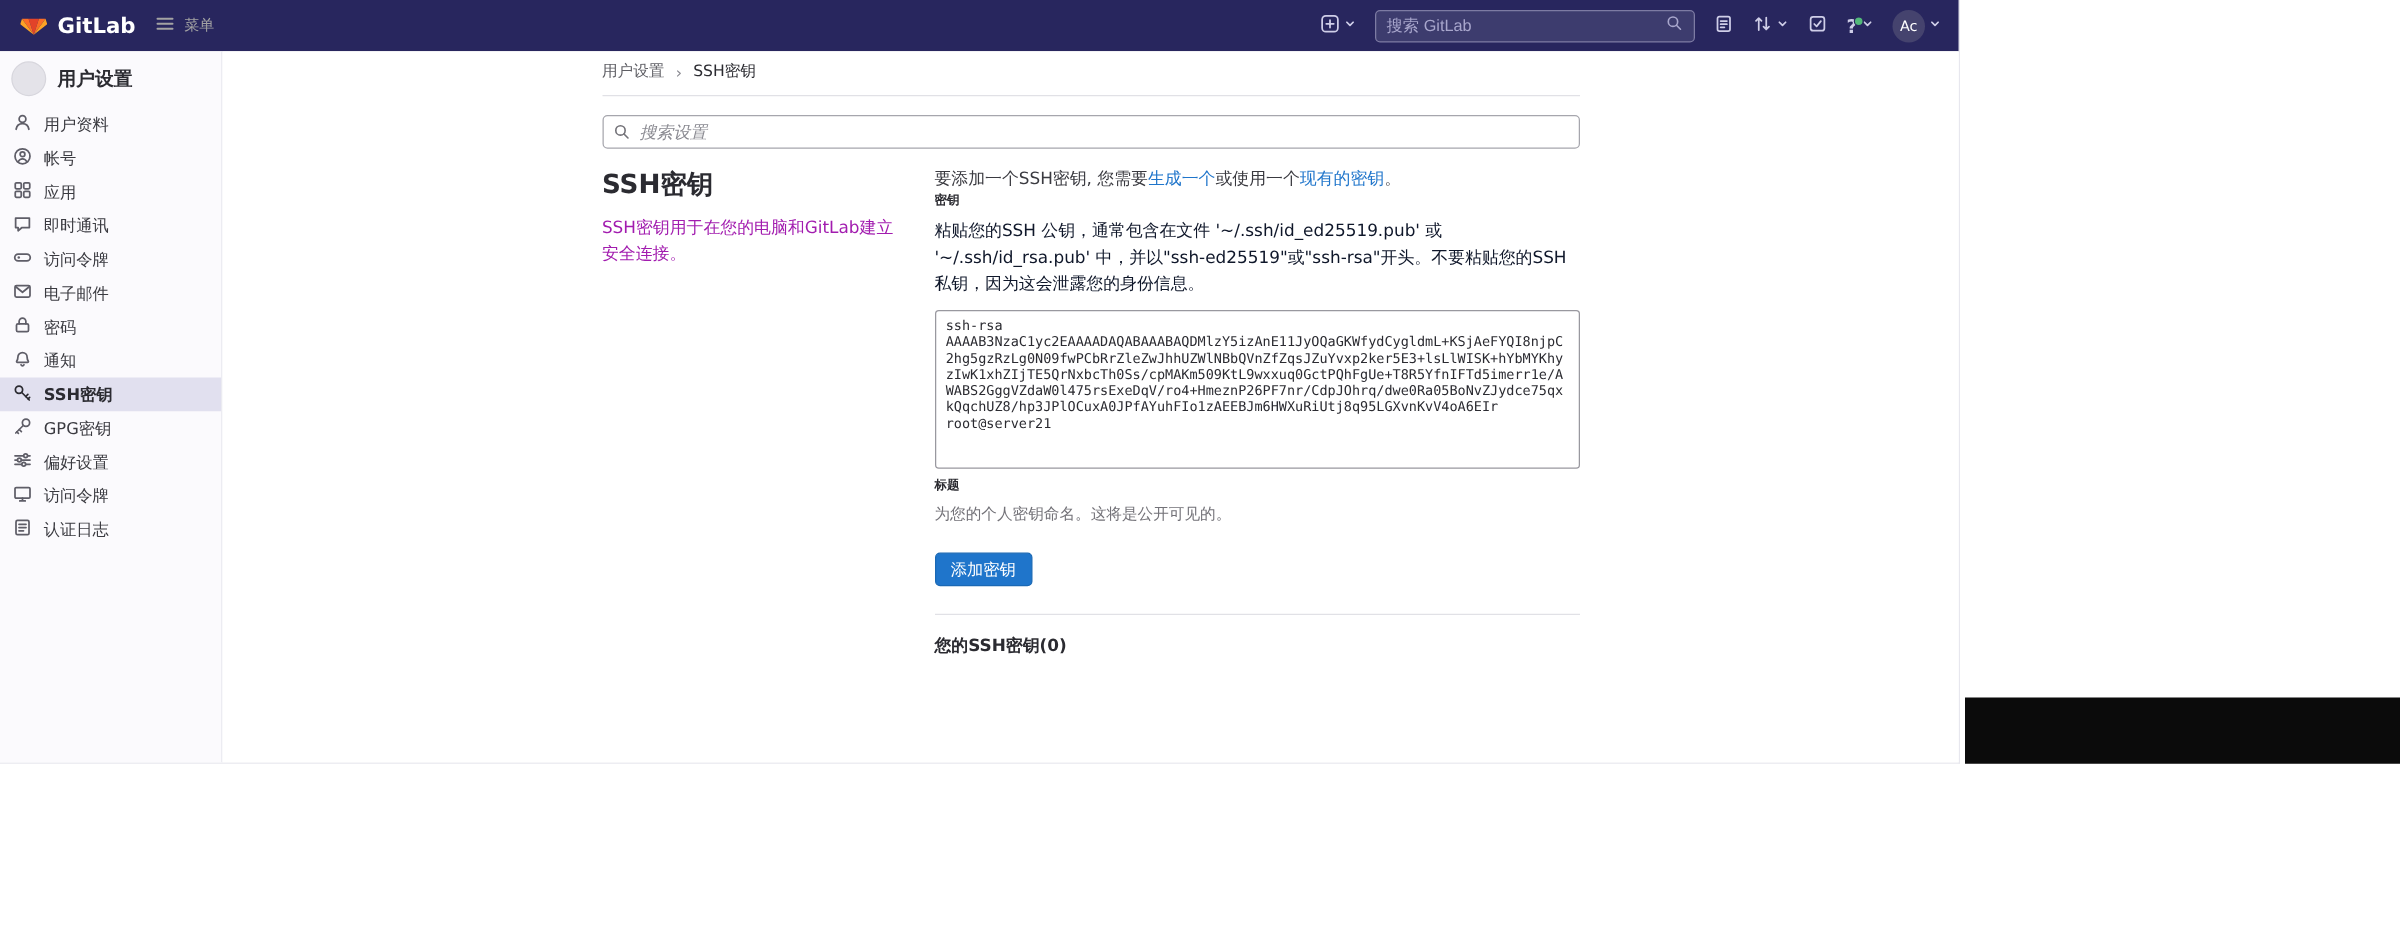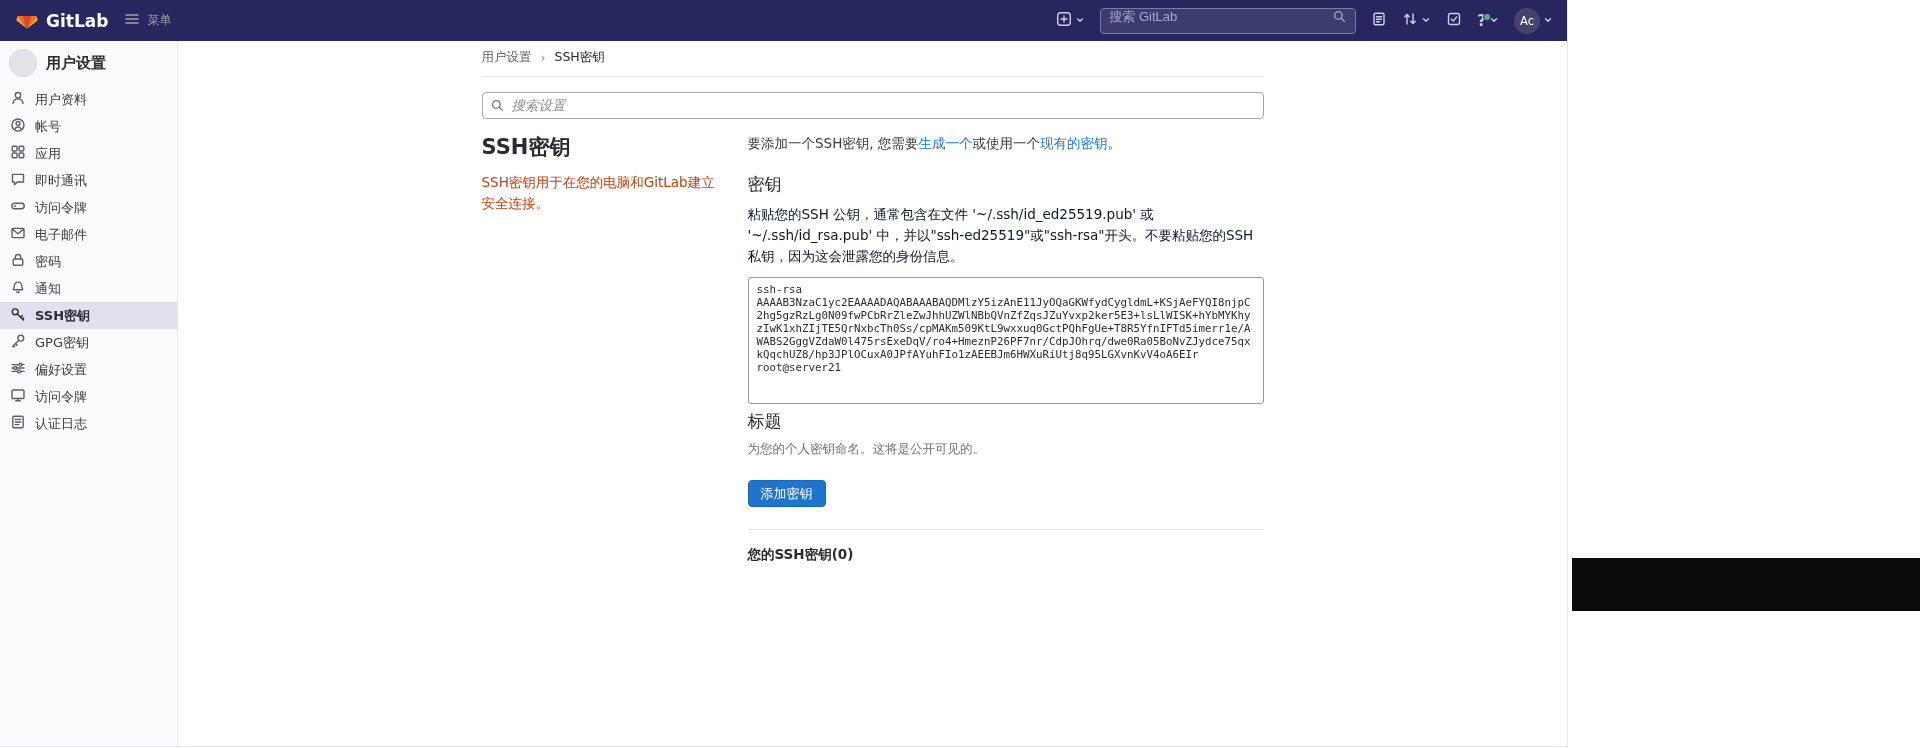--- a/index.html
+++ b/index.html
@@ -1,34 +1,34 @@
 <!DOCTYPE html>
 <html><head>
 <meta charset="utf-8">
 <style>
   * { box-sizing: border-box; margin: 0; padding: 0; }
   html,body { width:1920px; height:748px; }
   body {
     font-family: "DejaVu Sans", "Liberation Sans", sans-serif;
     background:#ffffff; position:relative; overflow:hidden; color:#303030;
   }
-  .app { position:absolute; top:0; left:0; width:1568px; height:747px; background:#fff;
+  .app { position:absolute; top:0; left:0; width:1568px; height:611px; background:#fff;
          border-right:1px solid #e7e7ee; border-bottom:1px solid #e7e7ee; overflow:hidden; }
 
   
   .navbar { position:absolute; top:0; left:0; right:0; height:41px; background:#28265e;
             display:flex; align-items:center; justify-content:space-between; padding:0 14px 0 16px; }
   .nav-left { display:flex; align-items:center; gap:16px; }
   .brand { display:flex; align-items:center; gap:8px; color:#ffffff; font-weight:bold; font-size:17px; cursor:pointer; text-decoration:none; }
   .menu-btn { display:flex; align-items:center; gap:7px; background:transparent; border:none;
               color:#a3a3a3; font-size:12px; cursor:pointer; font-family:inherit; }
   .nav-right { display:flex; align-items:center; gap:15px; }
   .nav-icon-btn { background:transparent; border:none; color:#cfcee8; display:flex; align-items:center;
                   gap:3px; position:relative; cursor:pointer; padding:0; font-family:inherit; }
-  .nav-search { display:flex; align-items:flex-start; background:rgba(255,255,255,0.10);
+  .nav-search { display:flex; align-items:center; background:rgba(255,255,255,0.10);
                 border:1px solid #7d7ba3; border-radius:4px; height:26px; width:256px; padding:0 8px; }
   .nav-search input { flex:1; background:transparent; border:none; outline:none; color:#e7e6f6; font-size:13px; min-width:0; }
   .nav-search input::placeholder { color:#a8a6cc; }
   .avatar-circle { width:26px; height:26px; border-radius:50%; background:#45436e; color:#fff;
                    font-size:11.5px; display:flex; align-items:center; justify-content:center; }
   .badge-dot { position:absolute; top:0px; right:8px; width:8px; height:8px; border-radius:50%;
                background:#52b87a; border:1px solid #28265e; }
   .help-q { font-size:15px; font-weight:bold; line-height:16px; }
 
   
@@ -55,27 +55,27 @@
 
   .settings-search { margin-top:15px; position:relative; }
   .settings-search input { width:100%; height:27px; border:1px solid #a6a6ad; border-radius:4px;
                            padding:0 10px 0 29px; font-size:13.5px; color:#2b2b31; outline:none; background:#fff;font-style:italic; }
   .settings-search input::placeholder { color:#8a8a91; }
   .settings-search svg { position:absolute; left:8px; top:6px; stroke:#737278; }
 
   .section-row { display:flex; margin-top:14px; }
   .col-left { width:266px; padding-right:26px; flex:none; }
   .col-left h2 { font-size:21px; font-weight:bold; color:#2b2b31; margin-bottom:11px; }
-  .col-left p { font-size:13.5px; color:#c2410c; line-height:1.55; }
+  .col-left p { font-size:13.5px; color:#a21caf; line-height:1.55; }
   .col-right { flex:1; min-width:0; }
 
   .h4 { font-size:13.5px; font-weight:bold; color:#2b2b31; margin-bottom:9px; }
-  .intro { font-size:13.5px; color:#3a3a40; margin-bottom:20px; line-height:1.5; }
+  .intro { font-size:13.5px; color:#3a3a40; margin-bottom:0; line-height:1.5; }
   .link { color:#1f75cb; text-decoration:none; cursor:pointer; }
-  .field-label { font-size:17px; font-weight:normal; color:#2b2b31; margin-bottom:8px; }
+  .field-label { font-size:10px; font-weight:bold; color:#2b2b31; margin-bottom:8px; }
   .key-help { font-size:13.5px; color:#0f172a; line-height:1.55; margin-bottom:10px; }
 
   .key-textarea { width:100%; height:127px; border:1px solid #99989f; border-radius:3px; padding:5px 8px;
                   font-family:"DejaVu Sans Mono","Liberation Mono",monospace; font-size:10.8px;
                   line-height:13px; color:#2b2b31; resize:none; outline:none; overflow:hidden; background:#fff; }
 
   .fields-row { display:flex; gap:18px; margin-top:2px; }
   .field { flex:1; min-width:0; }
   .text-input { width:100%; height:27px; border:1px solid #99989f; border-radius:3px; padding:0 10px;
                 font-size:13px; color:#2b2b31; outline:none; background:#fff; }

